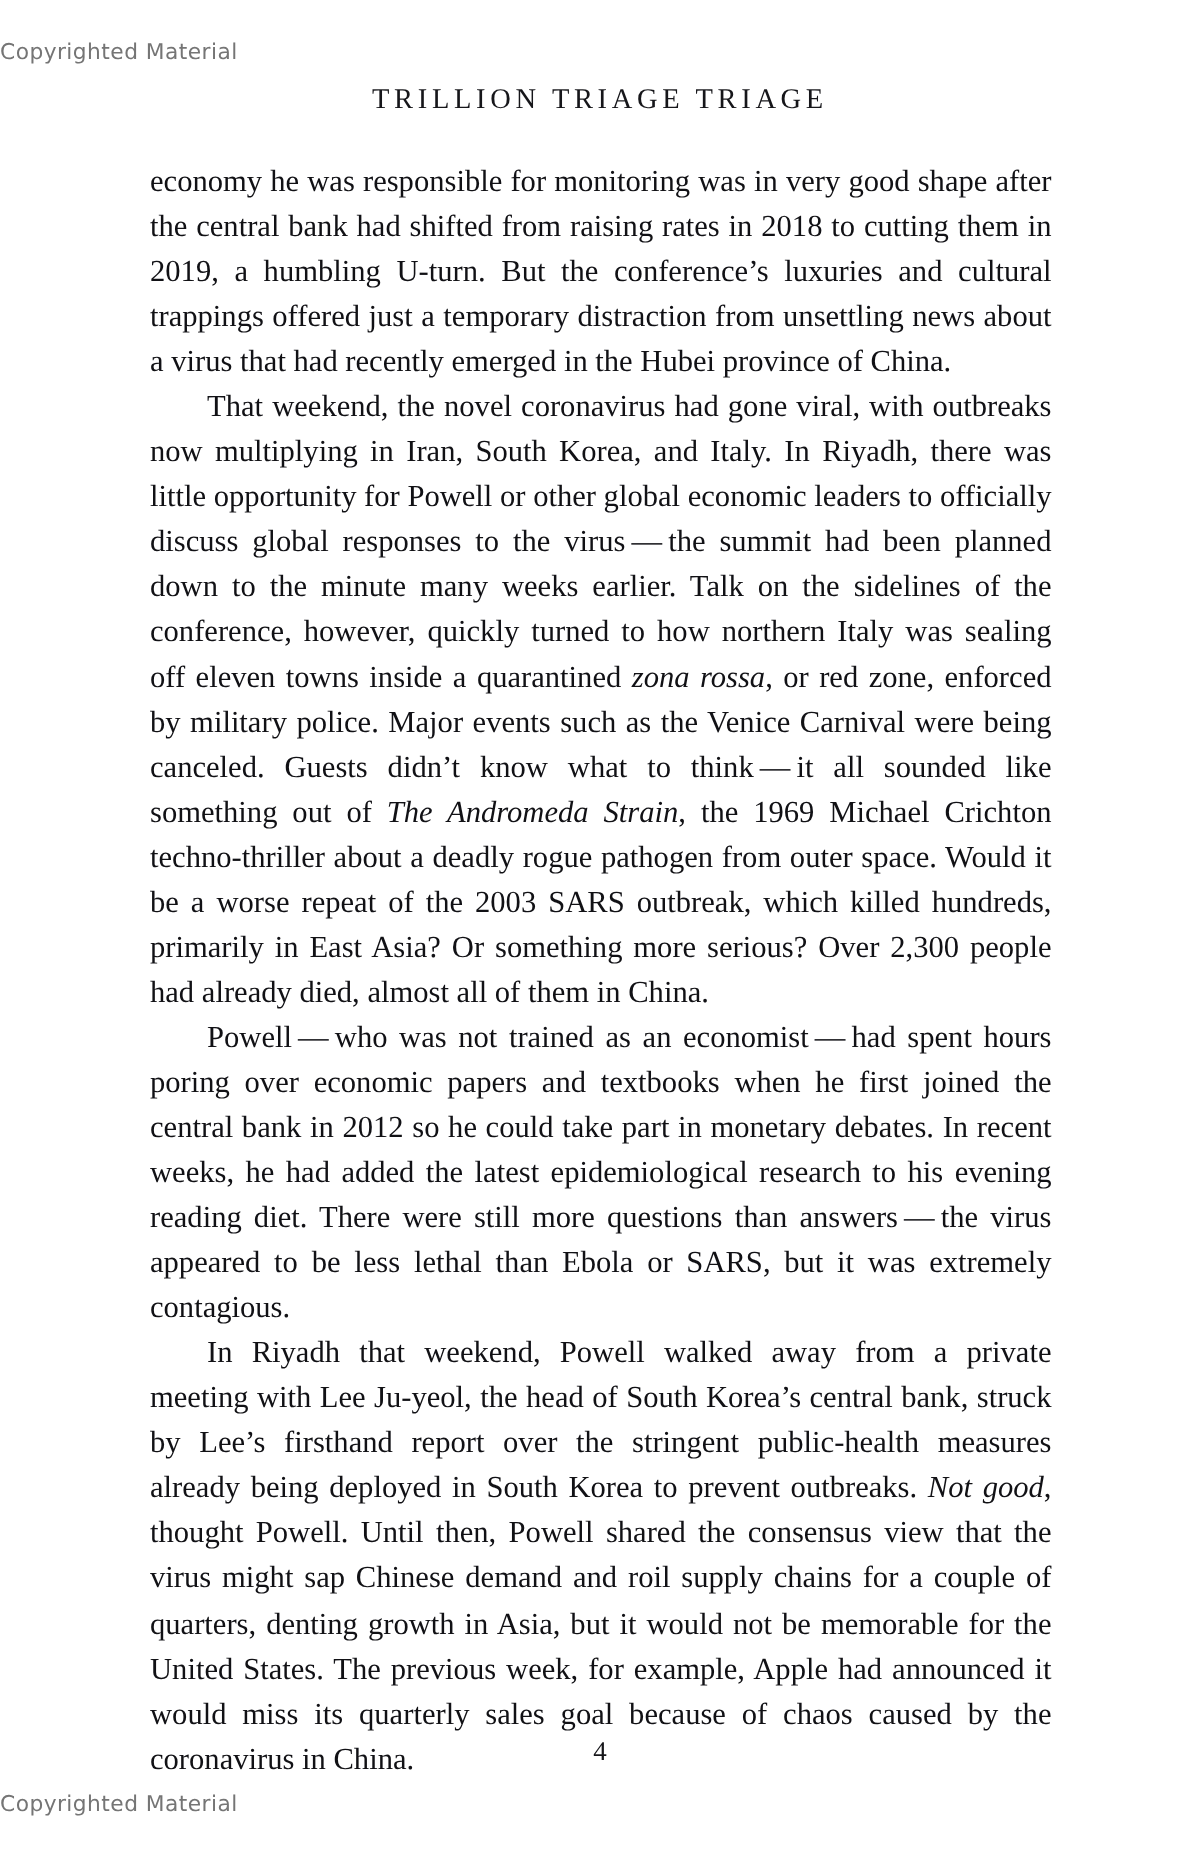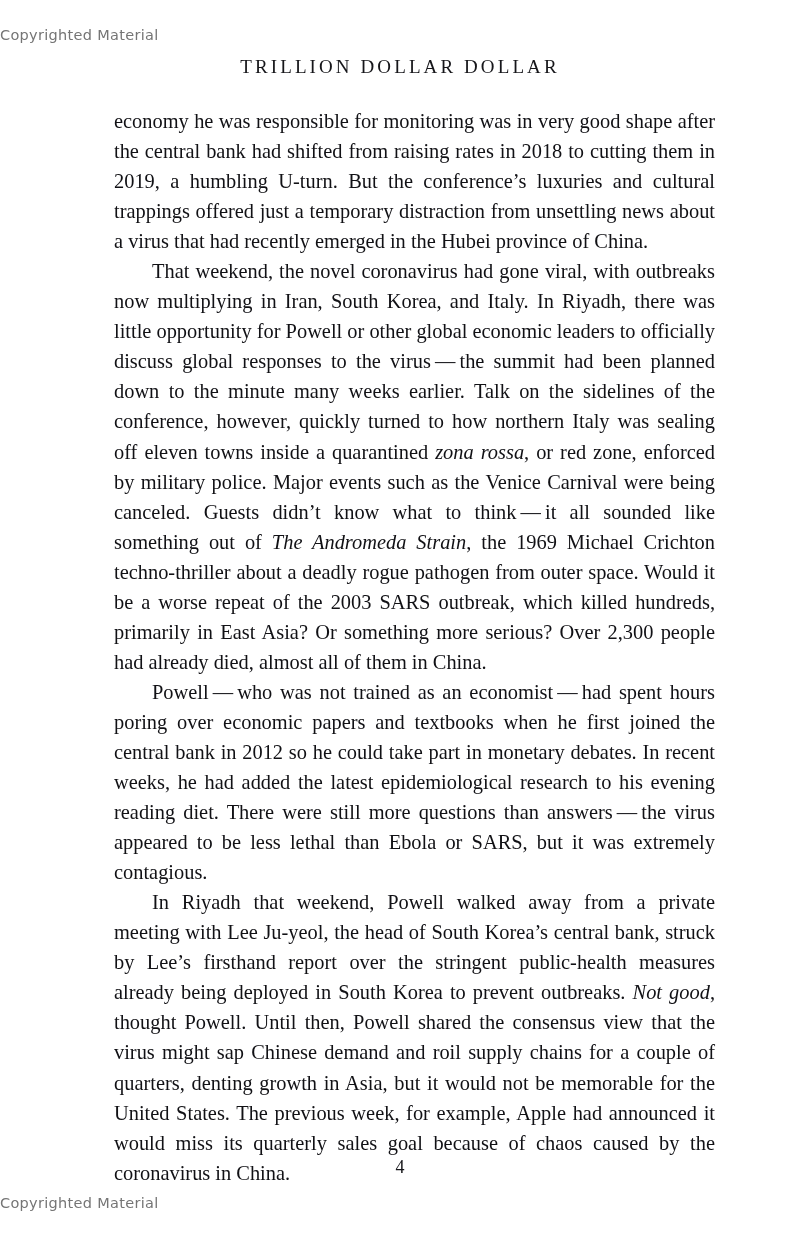--- a/index.html
+++ b/index.html
@@ -42,21 +42,21 @@
     font-family: "Liberation Serif", "DejaVu Serif", serif;
     font-size: 19px;
     letter-spacing: 3.1px;
     color: #16161a;
     white-space: nowrap;
   }
 
   
   .textblock {
     position: absolute;
-    left: 114px;
+    left: 100px;
     top: 106px;
     width: 601px;
     font-family: "Liberation Serif", "DejaVu Serif", serif;
     font-size: 20.4px;
     line-height: 30.05px;
     color: #111115;
     text-align: justify;
     text-justify: inter-word;
     -webkit-font-smoothing: antialiased;
   }
@@ -86,21 +86,21 @@
     color: #16161a;
   }
 </style>
 </head>
 <body>
 
 <div class="page">
 
   <div class="watermark watermark-top">Copyrighted Material</div>
 
-  <div class="running-head">TRILLION DOLLAR DOLLAR</div>
+  <div class="running-head">TRILLION TRIAGE TRIAGE</div>
 
   <div class="textblock">
     <p>economy he was responsible for monitoring was in very good shape after the central bank had shifted from raising rates in 2018 to cutting them in 2019, a humbling U-turn. But the conference’s luxuries and cultural trappings offered just a temporary distraction from unsettling news about a virus that had recently emerged in the Hubei province of China.</p>
     <p class="indent">That weekend, the novel coronavirus had gone viral, with outbreaks now multiplying in Iran, South Korea, and Italy. In Riyadh, there was little opportunity for Powell or other global economic leaders to officially discuss global responses to the virus — the summit had been planned down to the minute many weeks earlier. Talk on the sidelines of the conference, however, quickly turned to how northern Italy was sealing off eleven towns inside a quarantined <em>zona rossa</em>, or red zone, enforced by military police. Major events such as the Venice Carnival were being canceled. Guests didn’t know what to think — it all sounded like something out of <em>The Andromeda Strain</em>, the 1969 Michael Crichton techno-thriller about a deadly rogue pathogen from outer space. Would it be a worse repeat of the 2003 SARS outbreak, which killed hundreds, primarily in East Asia? Or something more serious? Over 2,300 people had already died, almost all of them in China.</p>
     <p class="indent">Powell — who was not trained as an economist — had spent hours poring over economic papers and textbooks when he first joined the central bank in 2012 so he could take part in monetary debates. In recent weeks, he had added the latest epidemiological research to his evening reading diet. There were still more questions than answers — the virus appeared to be less lethal than Ebola or SARS, but it was extremely contagious.</p>
     <p class="indent">In Riyadh that weekend, Powell walked away from a private meeting with Lee Ju-yeol, the head of South Korea’s central bank, struck by Lee’s firsthand report over the stringent public-health measures already being deployed in South Korea to prevent outbreaks. <em>Not good</em>, thought Powell. Until then, Powell shared the consensus view that the virus might sap Chinese demand and roil supply chains for a couple of quarters, denting growth in Asia, but it would not be memorable for the United States. The previous week, for example, Apple had announced it would miss its quarterly sales goal because of chaos caused by the coronavirus in China.</p>
   </div>
 
   <div class="folio">4</div>
 

